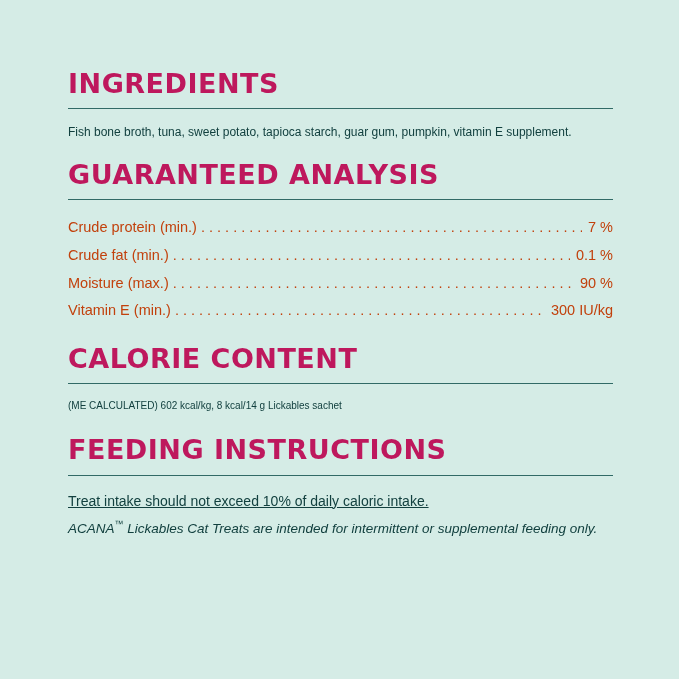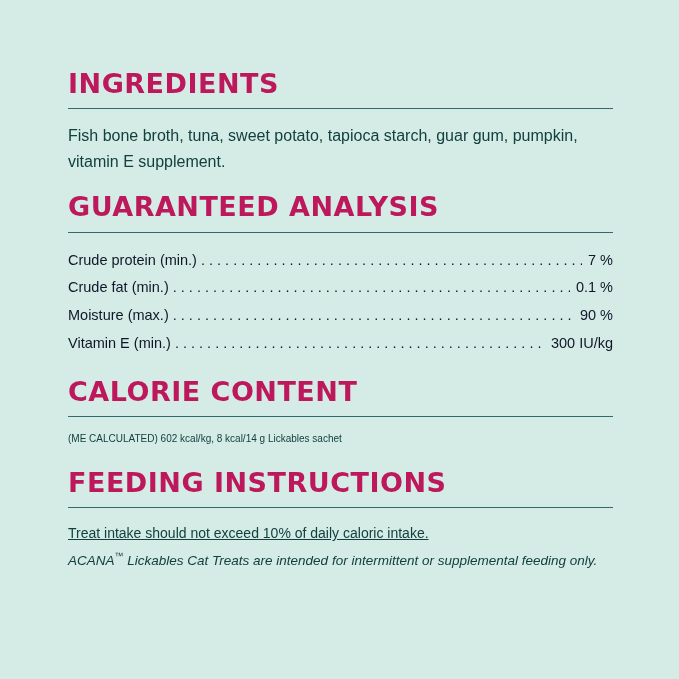--- a/index.html
+++ b/index.html
@@ -32,41 +32,41 @@
     margin: 0 0 10px 0;
     line-height: 1.05;
   }
   .rule {
     height: 1px;
     background: #14534f;
     opacity: 0.85;
     margin-bottom: 14px;
   }
   .body-text {
-    font-size: 16px;
+    font-size: 12px;
     line-height: 1.62;
     color: #12403f;
     margin: 0;
   }
   .ingredients-text {
     max-width: 520px;
   }
   
   .ga-list {
     margin: 0;
     padding: 0;
     list-style: none;
   }
   .ga-row {
     display: flex;
     align-items: flex-end;
     font-size: 14.5px;
     line-height: 1.5;
     padding: 3px 0;
-    color: #0f172a;
+    color: #c2410c;
     white-space: nowrap;
   }
   .ga-label {
     flex: 0 0 auto;
     padding-right: 4px;
   }
   .ga-dots {
     flex: 1 1 auto;
     overflow: hidden;
     height: 1em;

